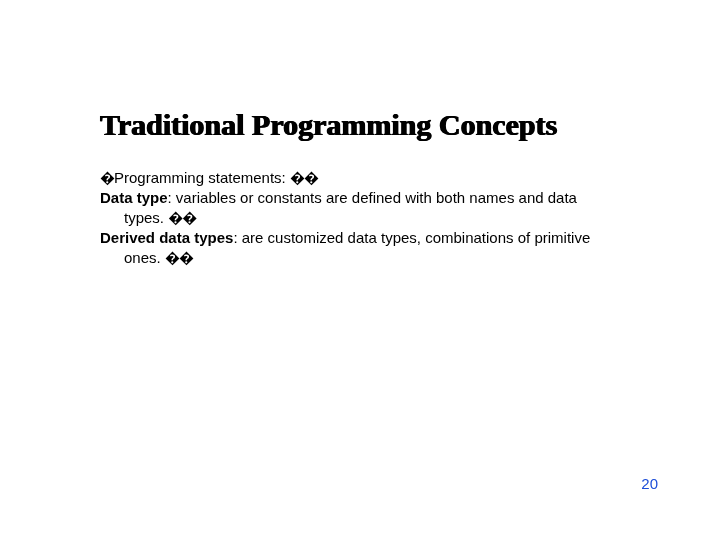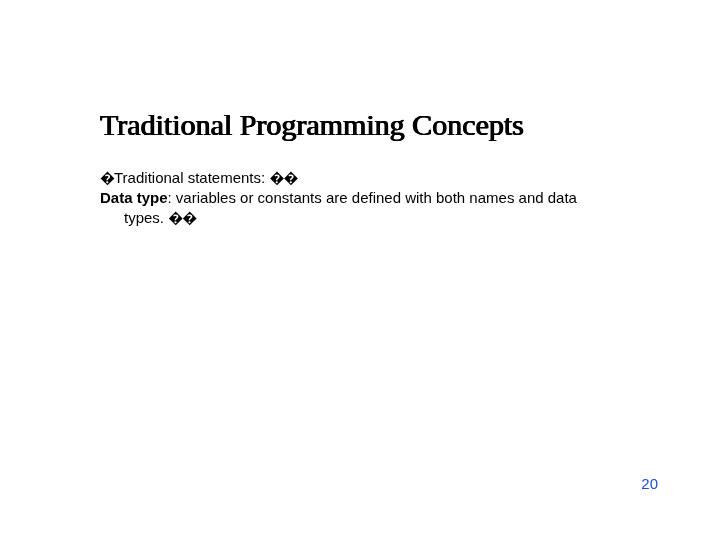--- a/index.html
+++ b/index.html
@@ -17,21 +17,21 @@
     width: 720px;
     height: 540px;
     box-sizing: border-box;
   }
   .title {
     position: absolute;
     left: 100px;
     top: 108px;
     font-family: "Times New Roman", Times, serif;
     font-size: 30px;
-    font-weight: 400;
+    font-weight: 700;
     color: #000;
     letter-spacing: 0px;
     text-shadow: 0.6px 0 0 #000, -0.6px 0 0 #000;
   }
   .body {
     position: absolute;
     left: 100px;
     top: 168px;
     width: 520px;
     font-size: 15px;
@@ -61,29 +61,32 @@
 </style>
 </head>
 <body>
 <div class="slide">
 
   <div class="title">Traditional Programming Concepts</div>
 
   <div class="body">
 
     <p class="item lead">
-      <span class="glyph">�</span><span>Traditional statements: </span><span class="glyph">��</span>
+      <span class="glyph">�</span><span>Programming statements: </span><span class="glyph">��</span>
     </p>
 
 
 
 
     <p class="item">
       <span class="b">Data type</span><span>: variables or constants are defined with both names and data types. </span><span class="glyph">��</span>
     </p>
 
 
+    <p class="item">
+      <span class="b">Derived data types</span><span>: are customized data types, combinations of primitive ones. </span><span class="glyph">��</span>
+    </p>
 
   </div>
 
   <div class="pagenum">20</div>
 
 </div>
 
 </body></html>

